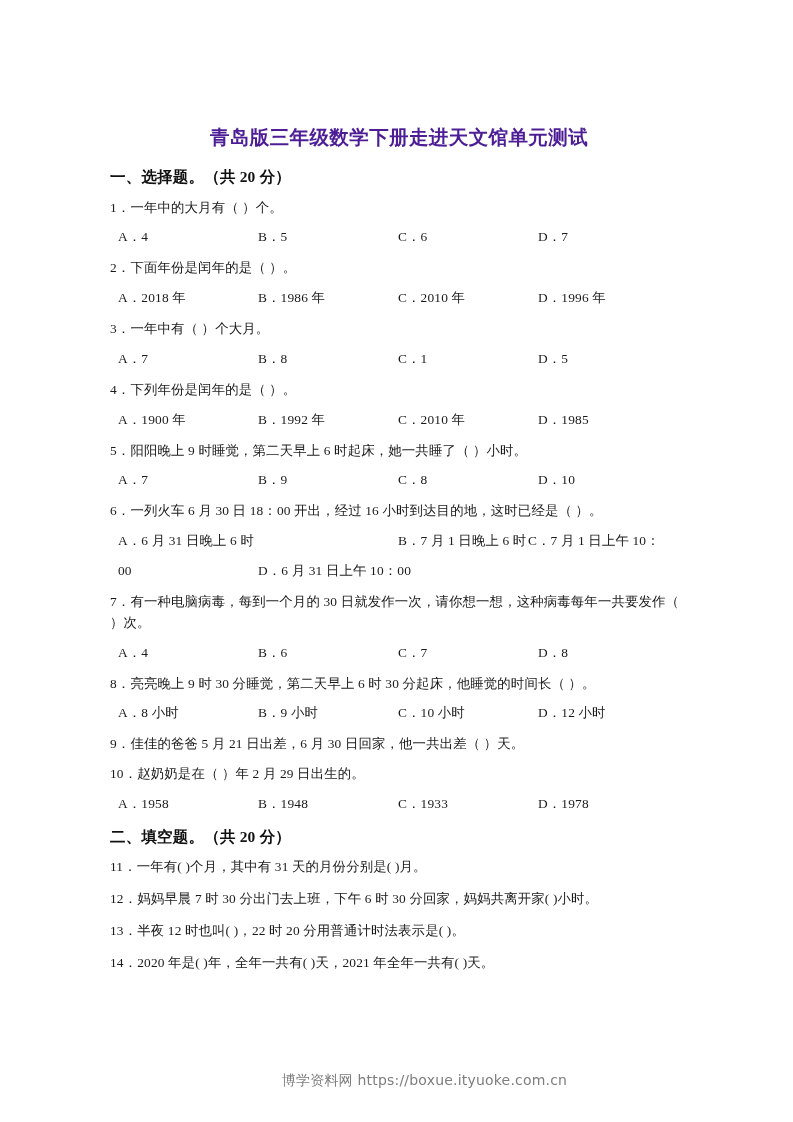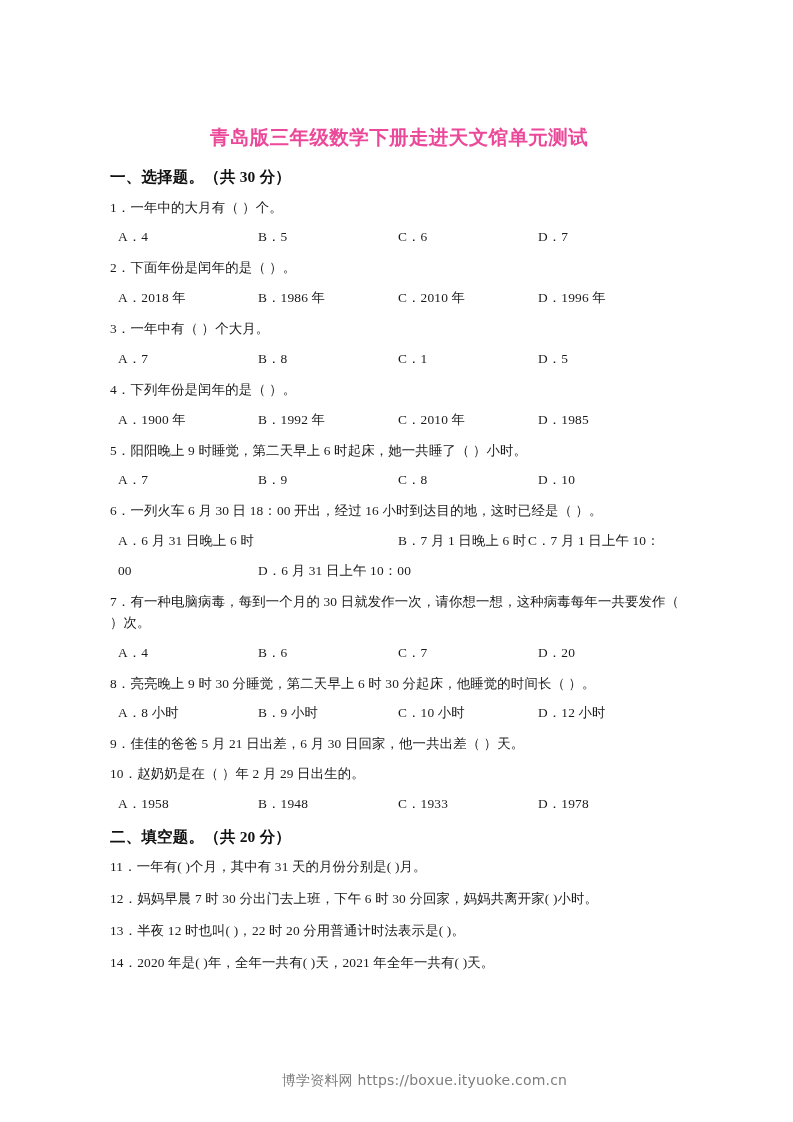--- a/index.html
+++ b/index.html
@@ -28,21 +28,21 @@
     top: 124px;
     width: 578px;
   }
   .doc-title {
     font-size: 19.5px;
     font-weight: bold;
     text-align: center;
     letter-spacing: 0.4px;
     margin: 0 0 14px 0;
     line-height: 1.4;
-    color: #ec4899;
+    color: #4c1d95;
   }
   .section-head {
     font-size: 15.5px;
     font-weight: bold;
     margin: 6px 0 9px 0;
     line-height: 1.5;
     letter-spacing: 0.2px;
     color: #111;
   }
   .q-stem {
@@ -128,21 +128,21 @@
   }
 </style>
 </head>
 <body>
 
 <div class="page">
   <div class="content">
 
     <h1 class="doc-title">青岛版三年级数学下册走进天文馆单元测试</h1>
 
-    <div class="section-head">一、选择题。（共 30 分）</div>
+    <div class="section-head">一、选择题。（共 20 分）</div>
 
     <p class="q-stem">1．一年中的大月有（    ）个。</p>
     <div class="opts">
       <span class="opt a">A．4</span>
       <span class="opt b">B．5</span>
       <span class="opt c">C．6</span>
       <span class="opt d">D．7</span>
     </div>
 
     <p class="q-stem">2．下面年份是闰年的是（      ）。</p>
@@ -188,21 +188,21 @@
         <span class="q6-c-cont">00</span>
         <span class="q6-d">D．6 月 31 日上午 10：00</span>
       </div>
     </div>
 
     <p class="q-stem">7．有一种电脑病毒，每到一个月的 30 日就发作一次，请你想一想，这种病毒每年一共要发作（    ）次。</p>
     <div class="opts">
       <span class="opt a">A．4</span>
       <span class="opt b">B．6</span>
       <span class="opt c">C．7</span>
-      <span class="opt d">D．20</span>
+      <span class="opt d">D．8</span>
     </div>
 
     <p class="q-stem">8．亮亮晚上 9 时 30 分睡觉，第二天早上 6 时 30 分起床，他睡觉的时间长（    ）。</p>
     <div class="opts">
       <span class="opt a">A．8 小时</span>
       <span class="opt b">B．9 小时</span>
       <span class="opt c">C．10 小时</span>
       <span class="opt d">D．12 小时</span>
     </div>
 

